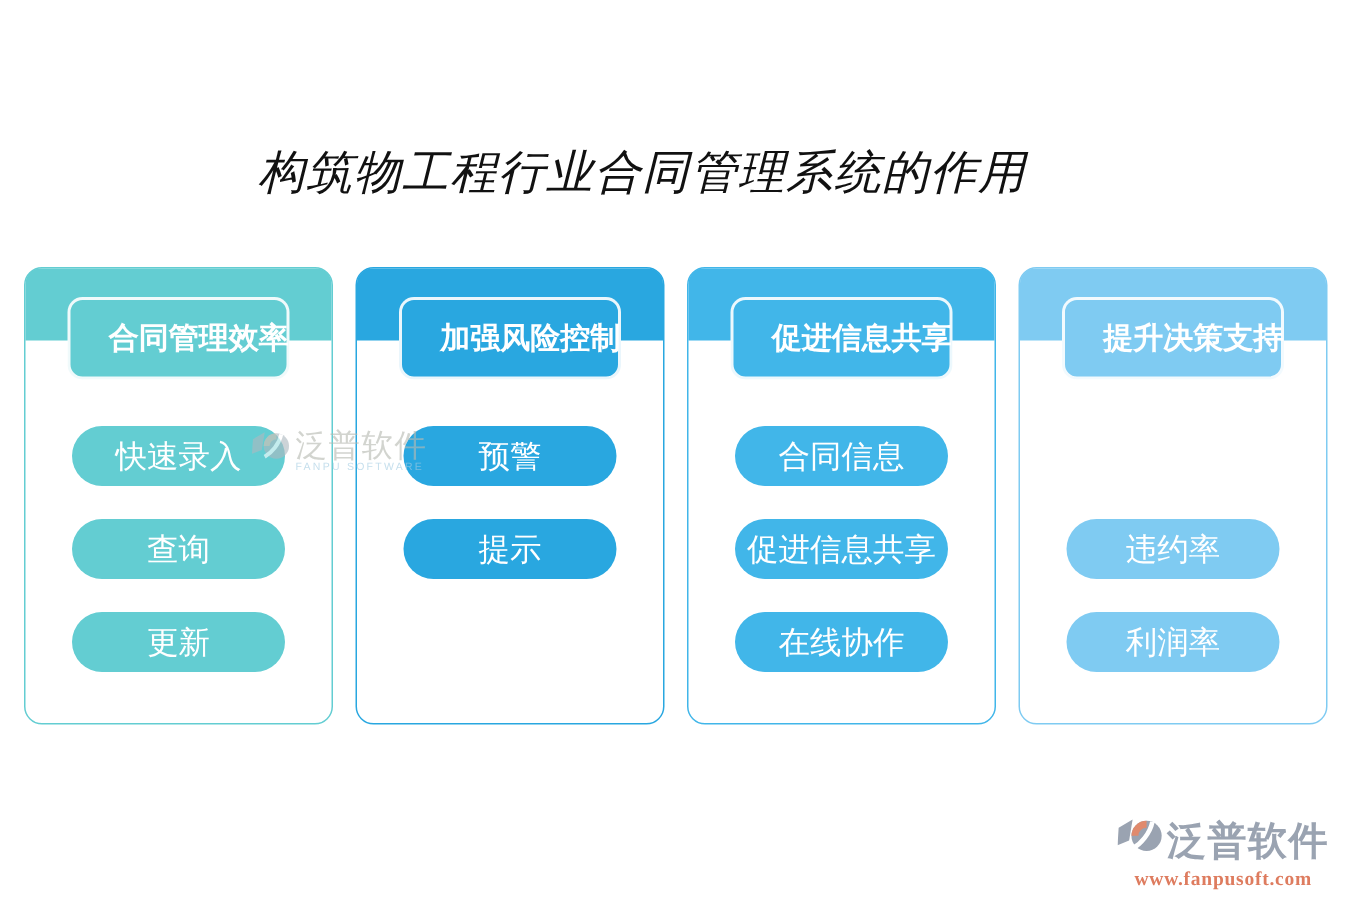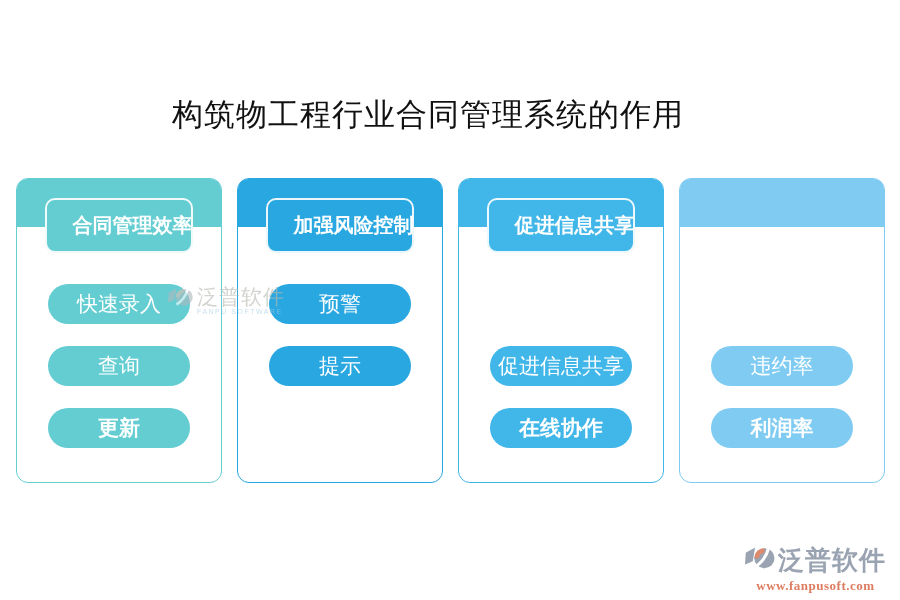--- a/index.html
+++ b/index.html
@@ -14,20 +14,21 @@
     position: absolute;
     top: 94px;
     left: 0;
     width: 100%;
     padding-right: 44px;
     text-align: center;
     font-size: 31px;
     font-weight: normal;
     letter-spacing: 1px;
     color: #111111;
+    font-style: italic;
   }
   .cards-row {
     position: absolute;
     top: 178px;
     left: 16px;
     display: flex;
     gap: 15px;
   }
   .card {
     position: relative;
@@ -73,21 +74,21 @@
     border-radius: 20px;
     display: flex;
     align-items: center;
     justify-content: center;
     color: #ffffff;
     font-size: 21px;
     white-space: nowrap;
   }
   .pill.row-0 { top: 105px; }
   .pill.row-1 { top: 167px; }
-  .pill.row-2 { top: 229px; font-weight: bold; }
+  .pill.row-2 { top: 229px; }
 
   
   .watermark {
     position: absolute;
     left: 168px;
     top: 286px;
     display: flex;
     align-items: flex-start;
     gap: 3px;
     opacity: 0.62;
@@ -155,26 +156,28 @@
   <div class="card" style="--c: #29A7E0;">
     <div class="card-band"></div>
     <div class="card-header">加强风险控制</div>
     <div class="pill row-0">预警</div>
     <div class="pill row-1">提示</div>
   </div>
 
   <div class="card" style="--c: #41B6E9;">
     <div class="card-band"></div>
     <div class="card-header">促进信息共享</div>
+    <div class="pill row-0">合同信息</div>
     <div class="pill row-1">促进信息共享</div>
     <div class="pill row-2">在线协作</div>
   </div>
 
   <div class="card" style="--c: #7FCBF2;">
     <div class="card-band"></div>
+    <div class="card-header">提升决策支持</div>
     <div class="pill row-1">违约率</div>
     <div class="pill row-2">利润率</div>
   </div>
 
 </div>
 
 <div class="watermark">
   <span>
     <svg width="26" height="24" viewBox="0 0 40 36">
       <polygon points="1,10 13,3 10,21 0,25" fill="#aeb9c0"></polygon>

